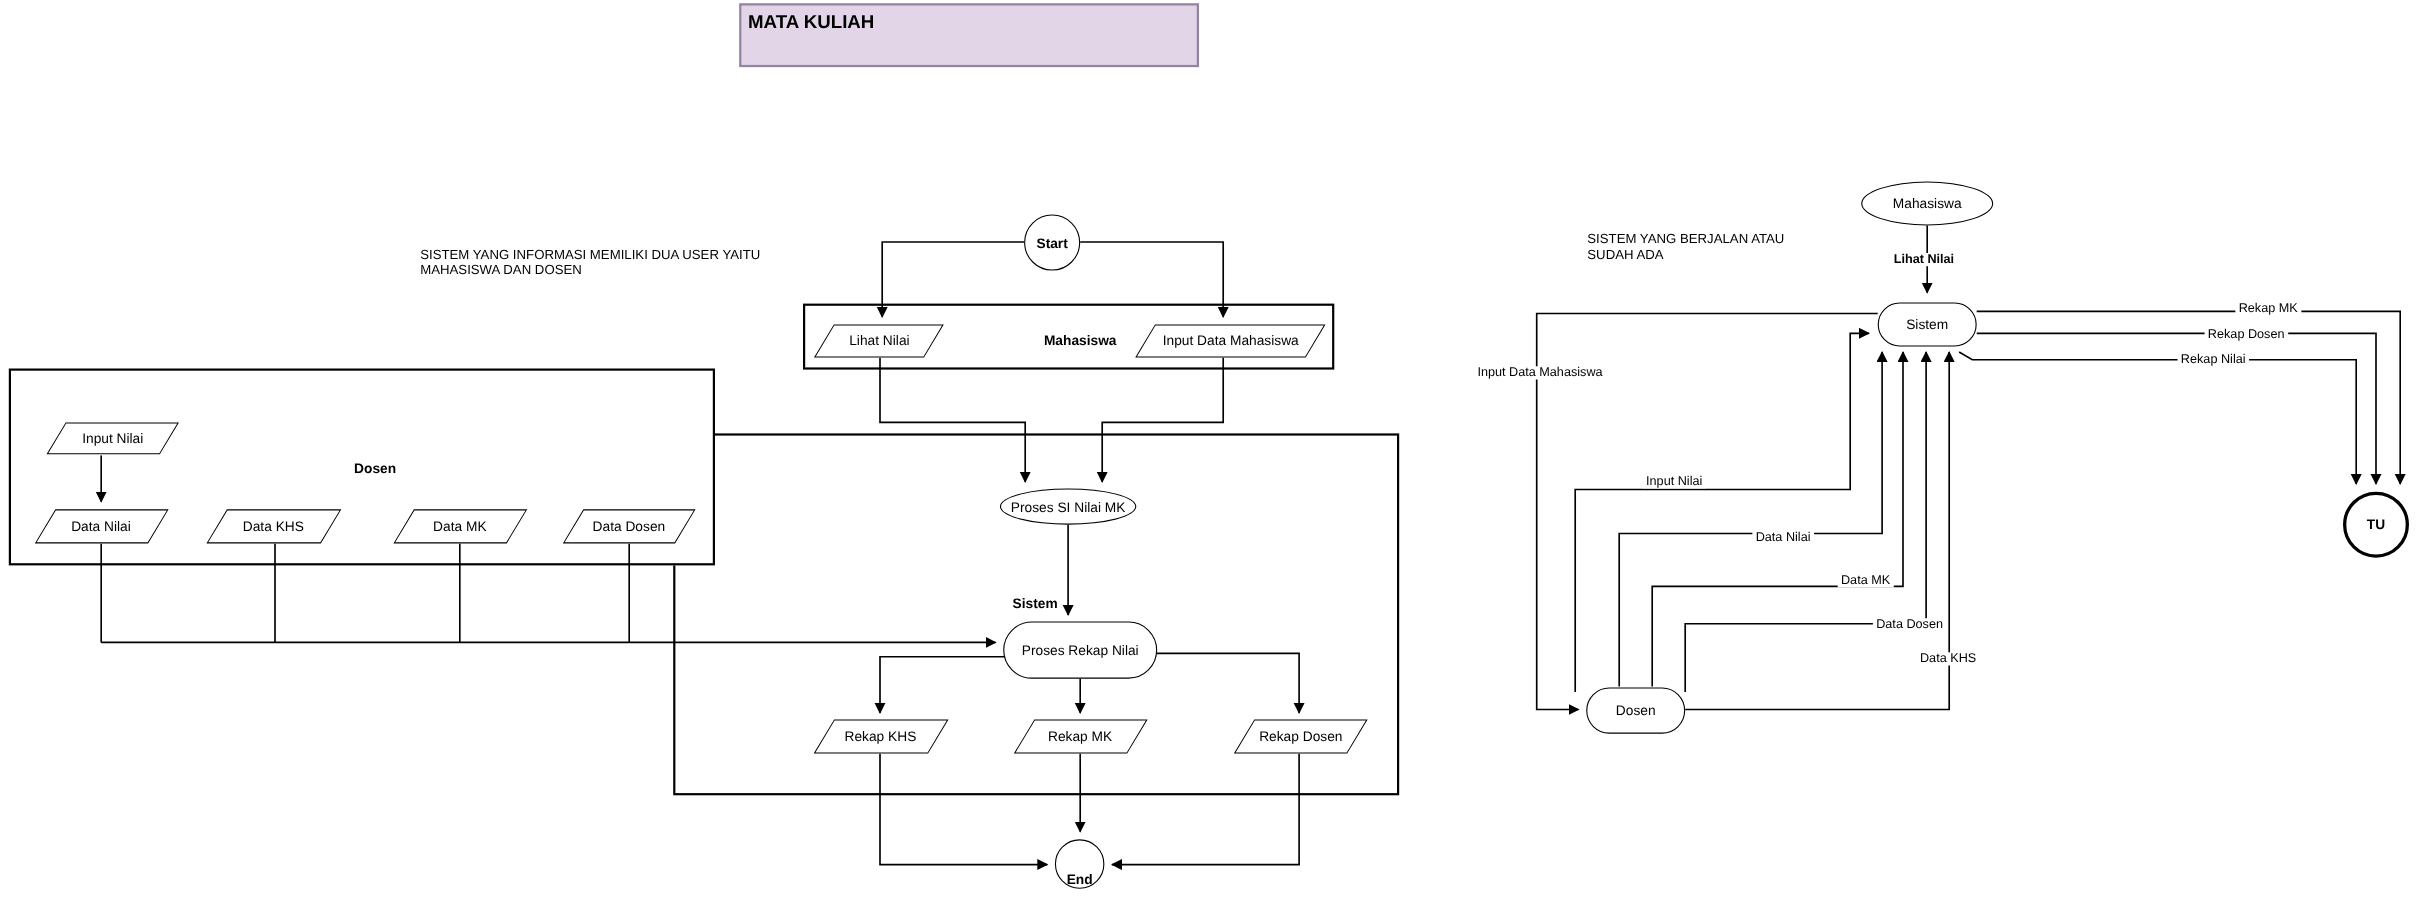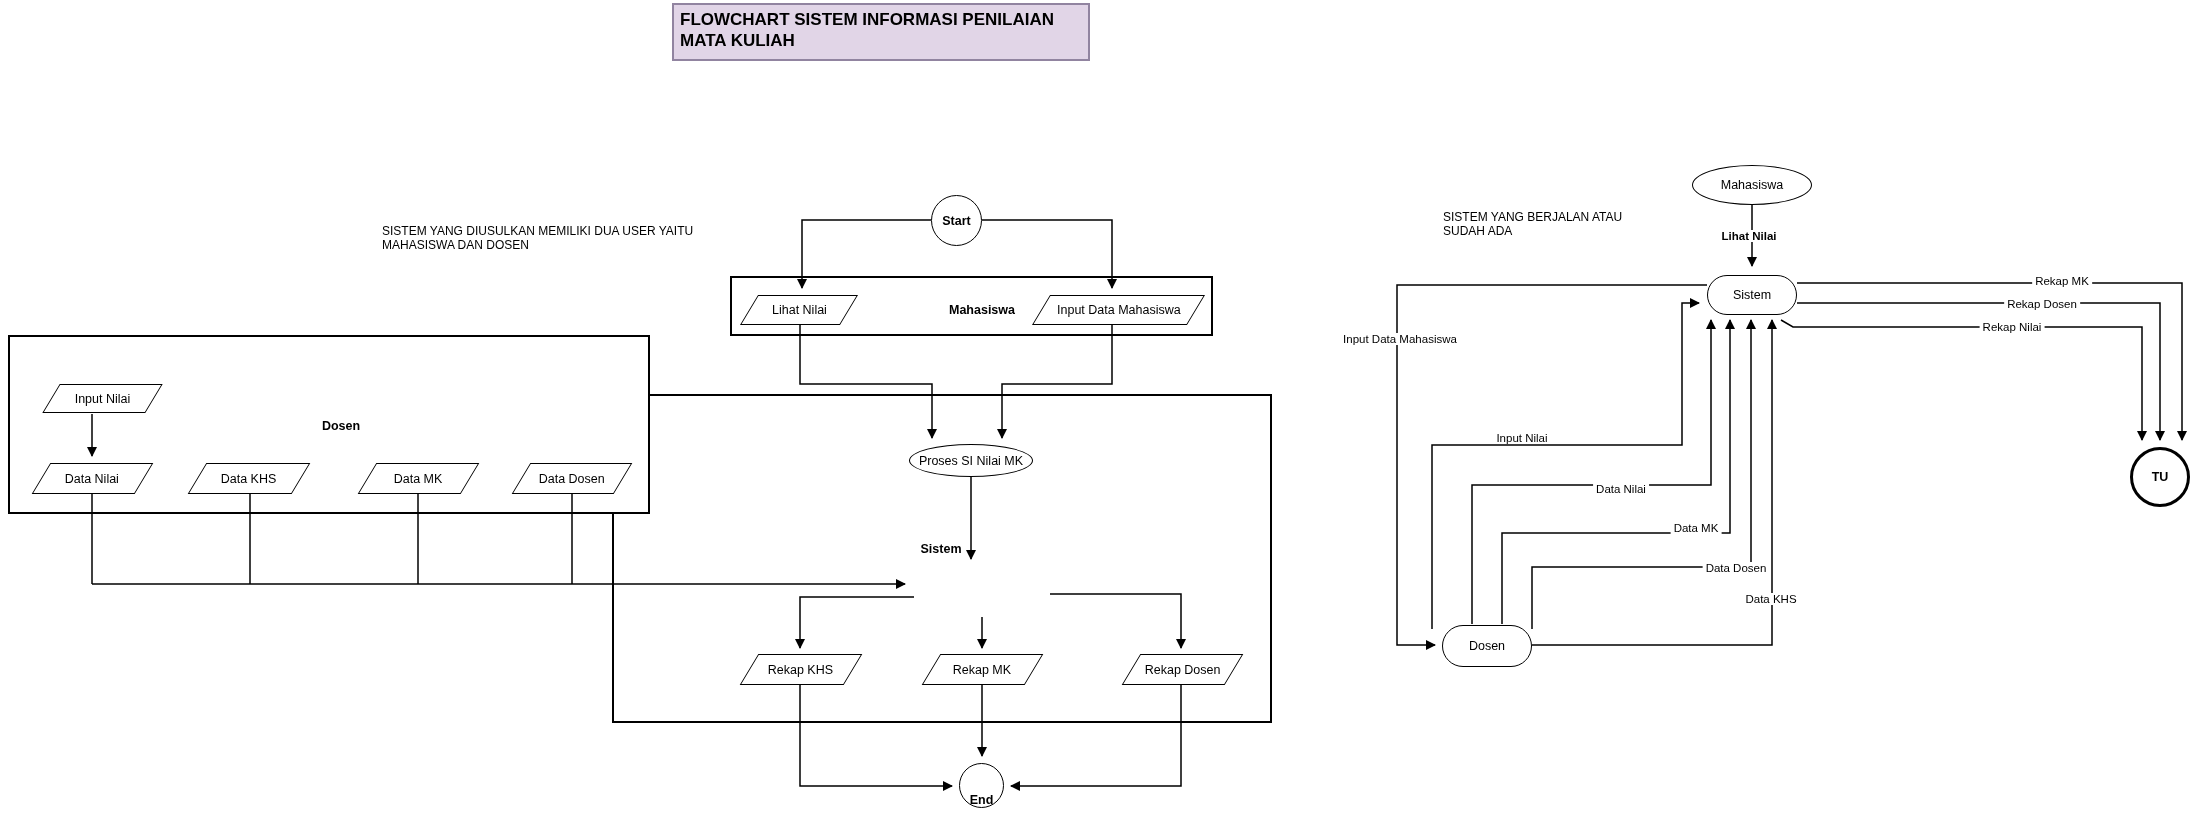--- a/index.html
+++ b/index.html
@@ -29,26 +29,25 @@
   .elabel{position:absolute;font-size:11.5px;background:#fff;padding:0 3px;white-space:nowrap;
           transform:translate(-50%,-50%);z-index:5;}
   .elabel.bold{font-weight:bold;}
 </style>
 </head>
 <body>
 
 <div id="canvas">
 
   <div id="title-box">
-    <div>FLOWCHART SISTEM INFORMASI PENILAIAN</div>
     <div>MATA KULIAH</div>
   </div>
 
   <div class="note" style="left:382px;top:224px;">
-    <div>SISTEM YANG DIUSULKAN MEMILIKI DUA USER YAITU</div>
+    <div>SISTEM YANG INFORMASI MEMILIKI DUA USER YAITU</div>
     <div>MAHASISWA DAN DOSEN</div>
   </div>
   <div class="note" style="left:1443px;top:210px;">
     <div>SISTEM YANG BERJALAN ATAU</div>
     <div>SUDAH ADA</div>
   </div>
 
   <div class="container" style="left:612px;top:394px;width:660px;height:329px;z-index:1;"></div>
   <div class="container filled" style="left:8px;top:335px;width:642px;height:179px;z-index:2;"></div>
   <div class="container filled" style="left:730px;top:276px;width:483px;height:60px;z-index:2;"></div>
@@ -119,20 +118,23 @@
   <div class="node para" style="left:197px;top:463px;width:104px;height:31px;">
     <span>Data KHS</span>
   </div>
   <div class="node para" style="left:367px;top:463px;width:103px;height:31px;">
     <span>Data MK</span>
   </div>
   <div class="node para" style="left:521px;top:463px;width:102px;height:31px;">
     <span>Data Dosen</span>
   </div>
 
+  <div class="node stadium" style="left:912px;top:565px;width:140px;height:52px;">
+    <span>Proses Rekap Nilai</span>
+  </div>
 
   <div class="node para" style="left:749px;top:654px;width:104px;height:31px;">
     <span>Rekap KHS</span>
   </div>
   <div class="node para" style="left:931px;top:654px;width:103px;height:31px;">
     <span>Rekap MK</span>
   </div>
   <div class="node para" style="left:1131px;top:654px;width:103px;height:31px;">
     <span>Rekap Dosen</span>
   </div>

